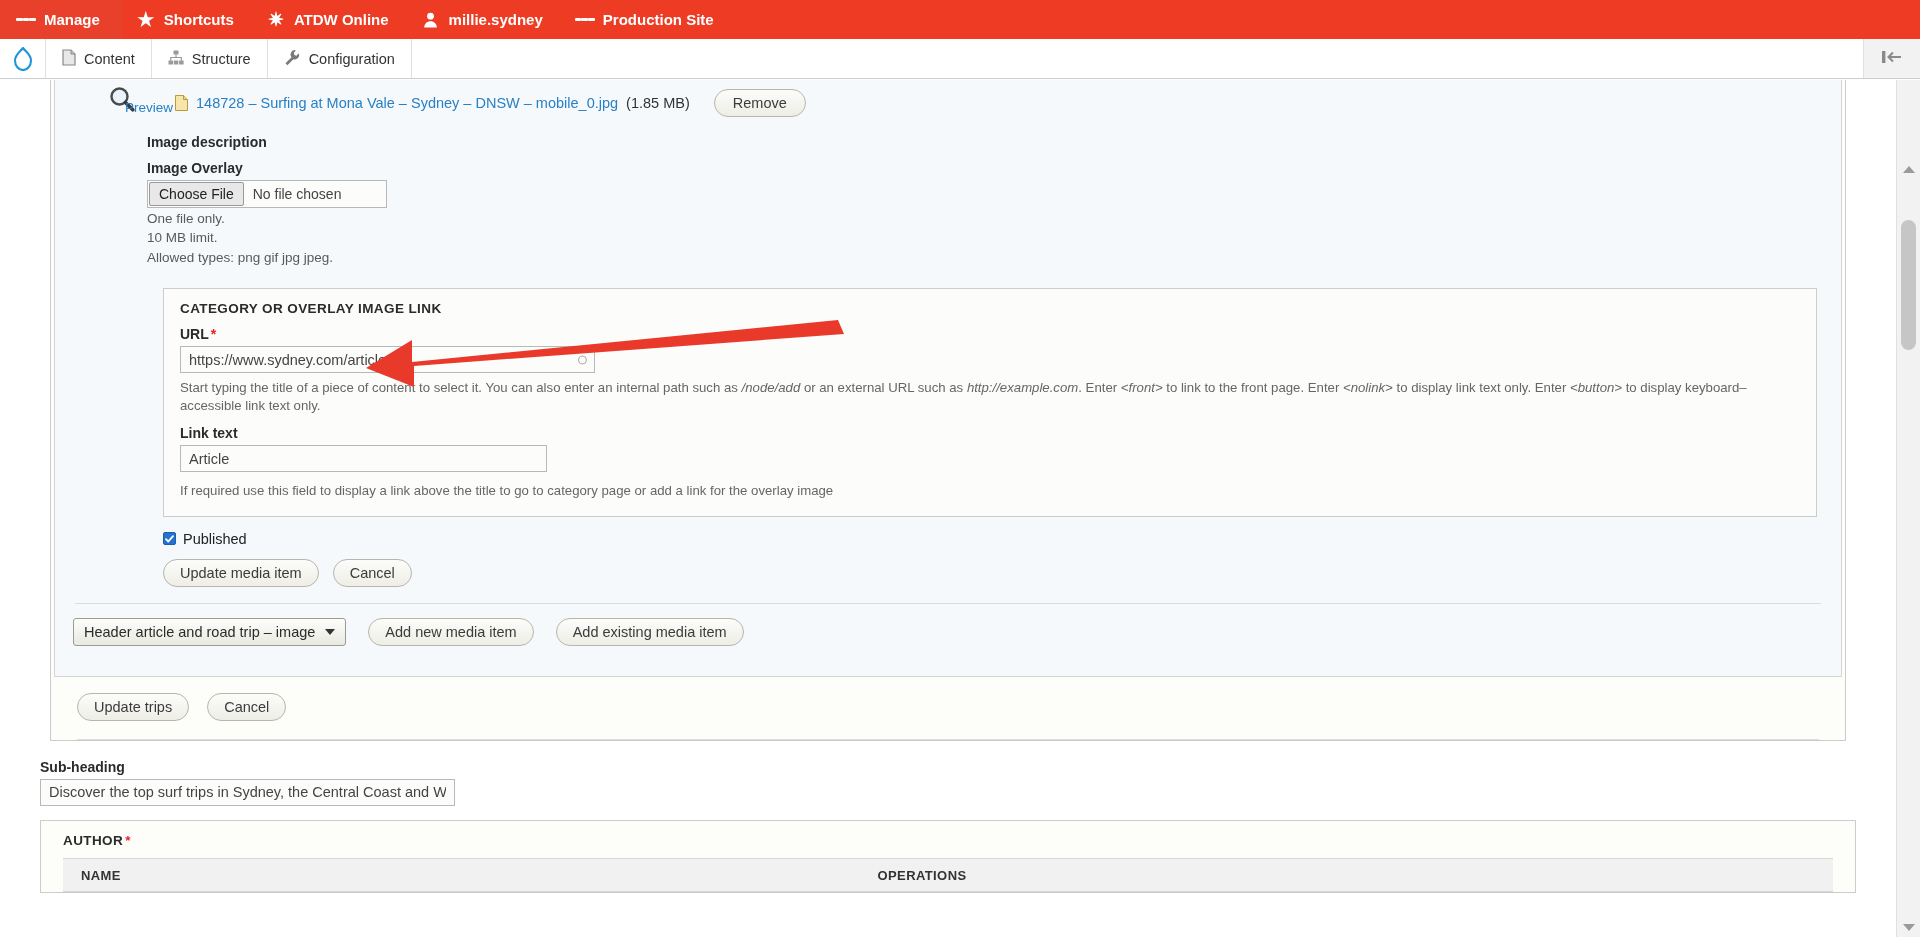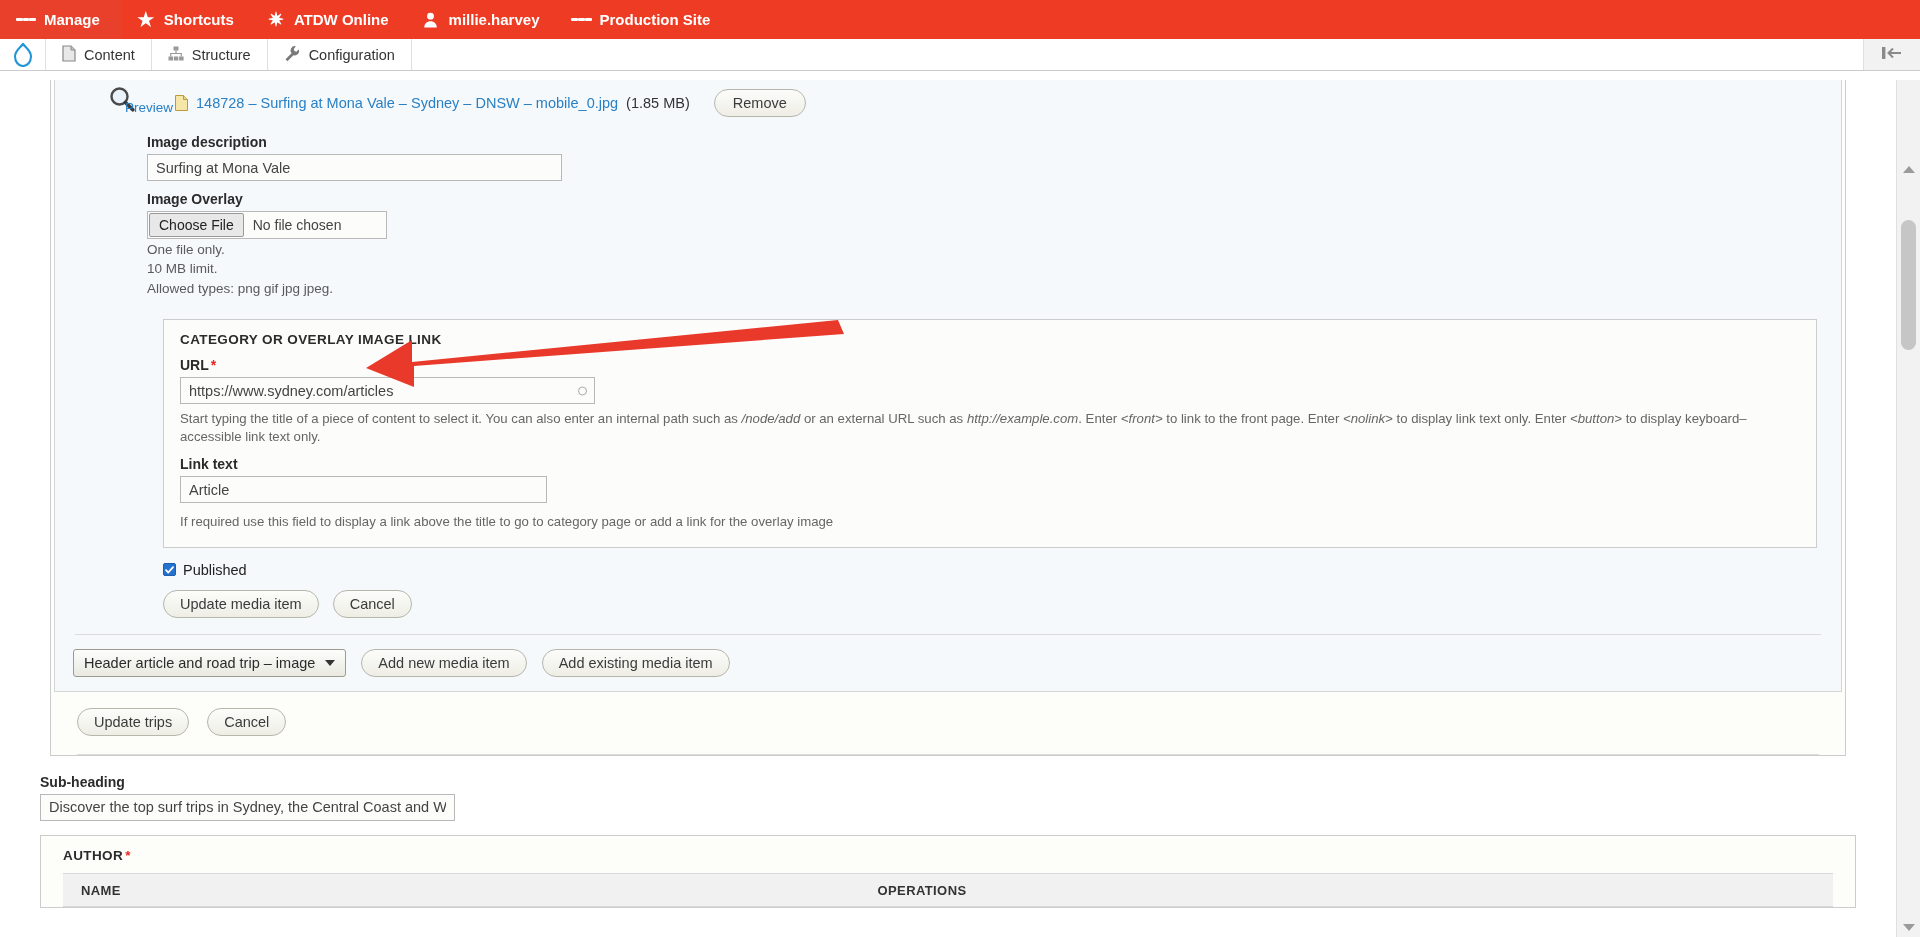--- a/index.html
+++ b/index.html
@@ -35,21 +35,21 @@
   
   .ico-gear { color:#fff; font-size:19px; line-height:1; }
   
   .ico-person { color:#fff; font-size:17px; line-height:1; }
   
   .ico-server i { display:block; width:16px; height:3.4px; background:#fff; margin:2.1px 0; border-radius:1px; position:relative;}
 
   
   .subnav {
     position: absolute; top: 39px; left: 0;
-    width: 1920px; height: 32px;
+    width: 1920px; height: 40px;
     background: #fff;
     border-bottom: 1px solid #ccc;
     display: flex; align-items: stretch;
   }
   .drupal-logo {
     width: 46px; display:flex; align-items:center; justify-content:center;
     border-right: 1px solid #e0e0e0;
   }
   .subnav-item {
     display: flex; align-items: center; gap: 8px;
@@ -183,21 +183,21 @@
     background: #2471cf; border: 1px solid #1d5dad; border-radius: 2px;
     display:flex; align-items:center; justify-content:center;
   }
   .cbox svg { display:block; }
   .checkrow span { font-size: 14.5px; color: #222; }
 
   .btnrow { display: flex; gap: 14px; margin: 12px 0 0 16px; }
 
   .divider { border-top: 1px solid #dcdcdc; margin: 16px 20px 0 20px; }
 
-  .addrow { display:flex; align-items:center; gap: 15px; margin: 14px 0 0 18px; }
+  .addrow { display:flex; align-items:center; gap: 22px; margin: 14px 0 16px 18px; }
   .select-btn {
     display: inline-flex; align-items: center; gap: 10px;
     font-family: "Liberation Sans", sans-serif;
     font-size: 14.5px; color: #2b2b2b;
     background: linear-gradient(to bottom,#fdfdfb 0%,#e9e9e1 100%);
     border: 1px solid #9b9b92;
     border-radius: 3px;
     padding: 5px 10px;
     cursor: pointer;
   }
@@ -268,21 +268,21 @@
     <span class="tb-icon ico-gear">✷</span>
     <span>ATDW Online</span>
   </div>
   <div class="tb-item">
     <span class="tb-icon ico-person">
       <svg width="15" height="16" viewBox="0 0 15 16">
           <circle cx="7.5" cy="4.2" r="3.4" fill="#fff"></circle>
           <path d="M1.2 15.5c0-3.6 2.8-6.2 6.3-6.2s6.3 2.6 6.3 6.2z" fill="#fff"></path>
         </svg>
     </span>
-    <span>millie.harvey</span>
+    <span>millie.sydney</span>
   </div>
   <div class="tb-item">
     <span class="tb-icon ico-server">
         <i></i>
         <i></i>
         <i></i>
       </span>
     <span>Production Site</span>
   </div>
 </div>
@@ -357,21 +357,20 @@
         </span>
         <a class="file-link" href="#">148728 – Surfing at Mona Vale – Sydney – DNSW – mobile_0.jpg</a>
         <span class="file-size">(1.85 MB)</span>
         <button class="btn remove">Remove</button>
       </div>
 
       <div class="field-block">
 
         
         <div class="flabel">Image description</div>
-        <input class="txt w-desc" type="text" value="Surfing at Mona Vale" style="">
 
         
         <div class="flabel">Image Overlay</div>
         <div class="filewrap">
           <div class="choose-file">Choose File</div>
           <div class="nofile">No file chosen</div>
         </div>
         <div class="hint">One file only.</div>
         <div class="hint">10 MB limit.</div>
         <div class="hint">Allowed types: png gif jpg jpeg.</div>

